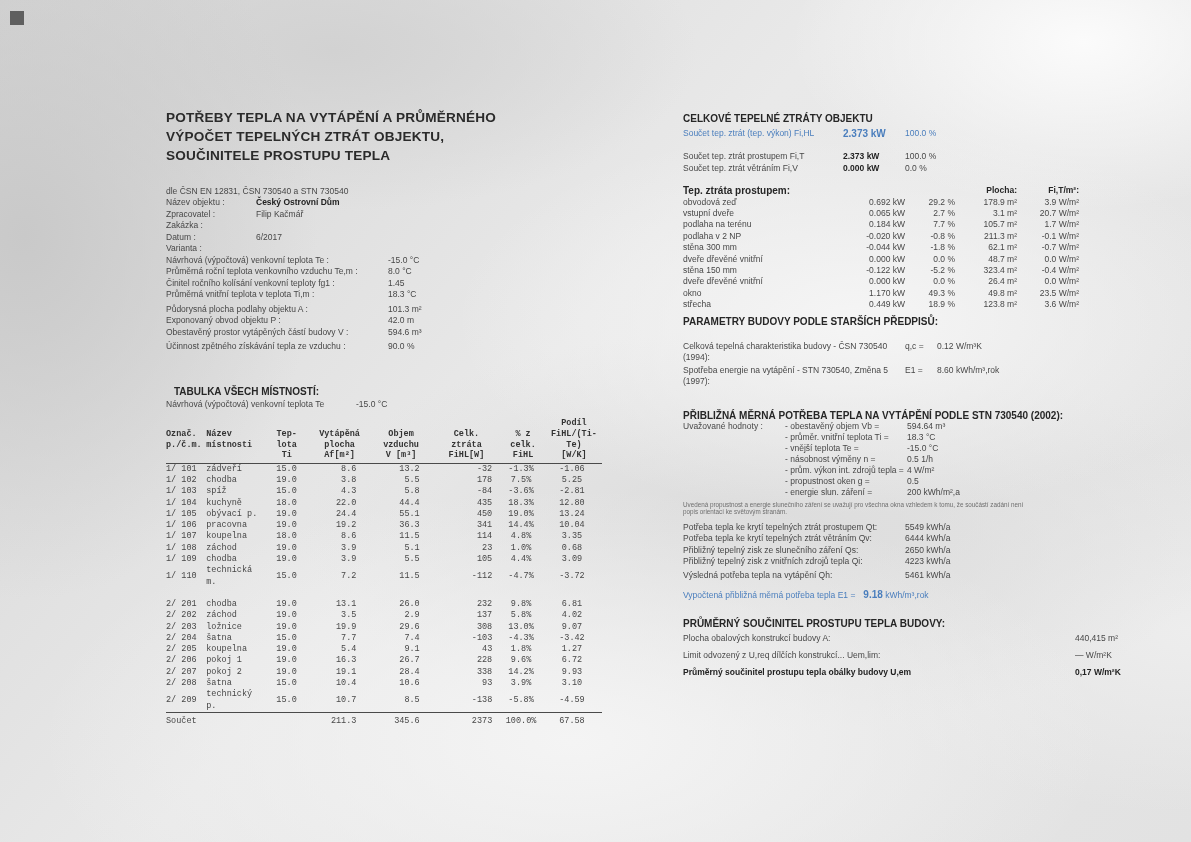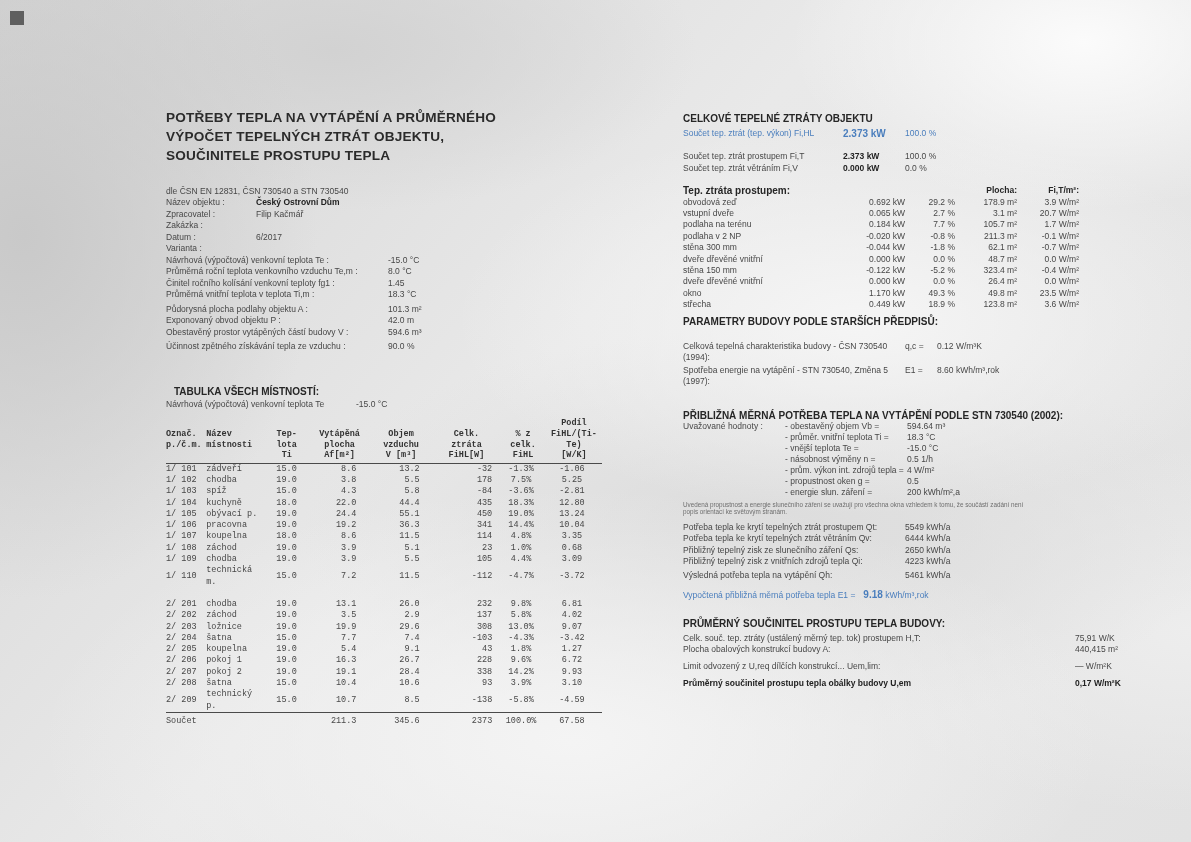--- a/index.html
+++ b/index.html
@@ -554,24 +554,20 @@
       <span class="blue">Vypočtená přibližná měrná potřeba tepla E1 =</span>
       <span class="blue bigval">&nbsp;&nbsp;</span><span class="blue bigval">9.18</span>
       <span class="blue"> kWh/m³,rok</span>
     </div>
   </div>
 
   <div class="avg" id="avg">
     <div class="sec">PRŮMĚRNÝ SOUČINITEL PROSTUPU TEPLA BUDOVY:</div>
     <div class="rows" id="avg-rows">
         <div class="kv">
-          <span>Celk. souč. tep. ztráty (ustálený měrný tep. tok) prostupem H,T:</span>
-          <span>75,91 W/K</span>
-        </div>
-        <div class="kv">
           <span>Plocha obalových konstrukcí budovy A:</span>
           <span>440,415 m²</span>
         </div>
         <div class="kv mt6">
           <span>Limit odvozený z U,req dílčích konstrukcí... Uem,lim:</span>
           <span>— W/m²K</span>
         </div>
         <div class="kv mt6">
           <span class="bold">Průměrný součinitel prostupu tepla obálky budovy U,em</span>
           <span class="bold">0,17 W/m²K</span>

